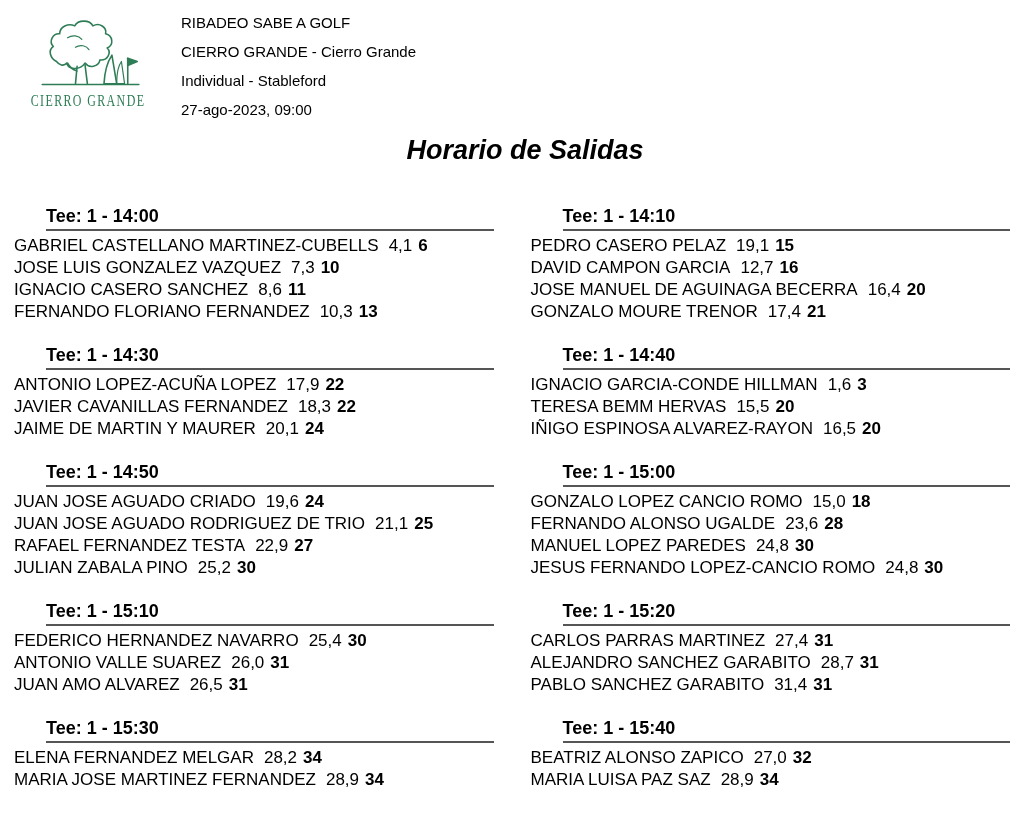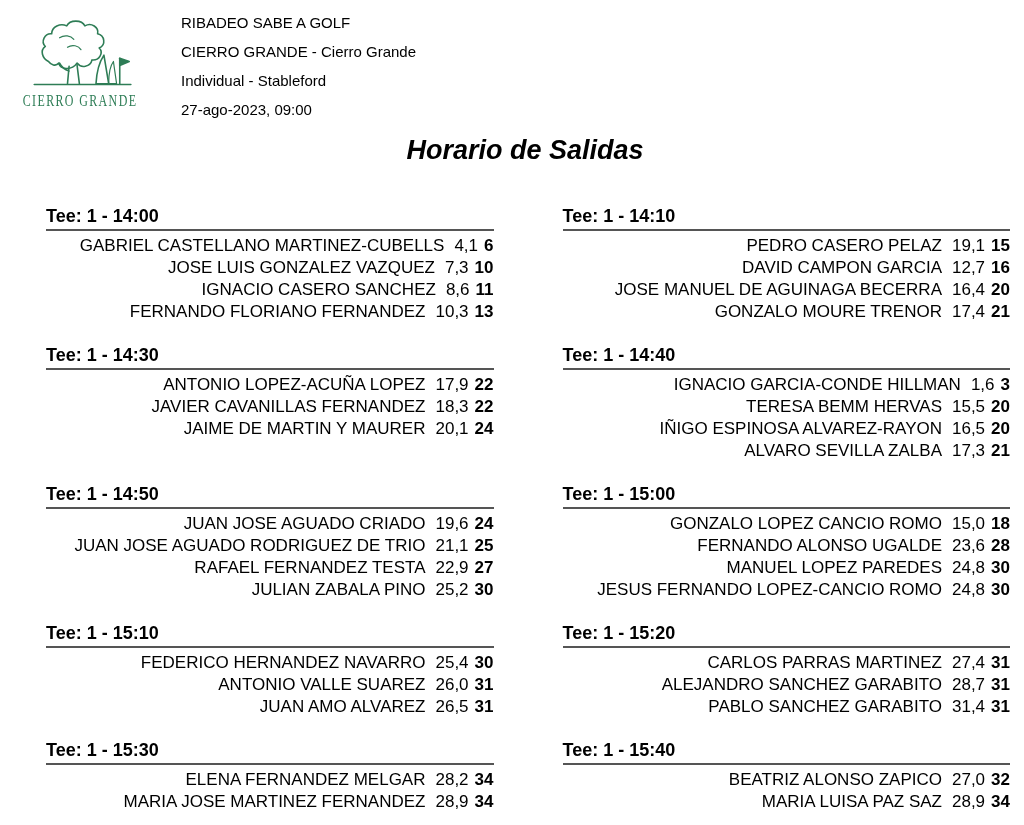--- a/index.html
+++ b/index.html
@@ -9,21 +9,21 @@
     font-family: "Liberation Sans", sans-serif;
     color: #000000;
     position: relative;
     overflow: hidden;
   }
 
   
   .page-header { position: relative; padding-top: 8px; min-height: 110px; }
 
   .logo {
-    position: absolute; left: 18px; top: 14px; width: 118px;
+    position: absolute; left: 26px; top: 14px; width: 118px;
     text-align: left;
   }
   .logo svg { display: block; width: 118px; height: 76px; }
   .logo-text {
     font-family: "Liberation Serif", serif;
     font-size: 13px;
     letter-spacing: 1.5px;
     color: #2e7d56;
     white-space: nowrap;
     transform: scaleY(1.25) scaleX(0.92);
@@ -63,21 +63,20 @@
     border-bottom: 2px solid #555555;
     margin-bottom: 4px;
     margin-left: 32px;
   }
 
   .players { list-style: none; }
   .player {
     font-size: 17px;
     line-height: 22px;
     white-space: nowrap;
-    text-align: right;
   }
   .phcp { margin-left: 10px; }
   .ppts { margin-left: 6px; font-weight: bold; }
 </style>
 </head>
 <body>
 
 <header class="page-header">
   <div class="logo">
     <span>
@@ -140,21 +139,20 @@
         <li class="player"><span class="pname">JAIME DE MARTIN Y MAURER</span><span class="phcp">20,1</span><span class="ppts">24</span></li>
       </ul>
   </section>
 
   <section class="group">
     <h3 class="tee">Tee: 1 - 14:40</h3>
     <ul class="players">
         <li class="player"><span class="pname">IGNACIO GARCIA-CONDE HILLMAN</span><span class="phcp">1,6</span><span class="ppts">3</span></li>
         <li class="player"><span class="pname">TERESA BEMM HERVAS</span><span class="phcp">15,5</span><span class="ppts">20</span></li>
         <li class="player"><span class="pname">IÑIGO ESPINOSA ALVAREZ-RAYON</span><span class="phcp">16,5</span><span class="ppts">20</span></li>
-        <li class="player"><span class="pname">ALVARO SEVILLA ZALBA</span><span class="phcp">17,3</span><span class="ppts">21</span></li>
       </ul>
   </section>
 
   <section class="group">
     <h3 class="tee">Tee: 1 - 14:50</h3>
     <ul class="players">
         <li class="player"><span class="pname">JUAN JOSE AGUADO CRIADO</span><span class="phcp">19,6</span><span class="ppts">24</span></li>
         <li class="player"><span class="pname">JUAN JOSE AGUADO RODRIGUEZ DE TRIO</span><span class="phcp">21,1</span><span class="ppts">25</span></li>
         <li class="player"><span class="pname">RAFAEL FERNANDEZ TESTA</span><span class="phcp">22,9</span><span class="ppts">27</span></li>
         <li class="player"><span class="pname">JULIAN ZABALA PINO</span><span class="phcp">25,2</span><span class="ppts">30</span></li>

